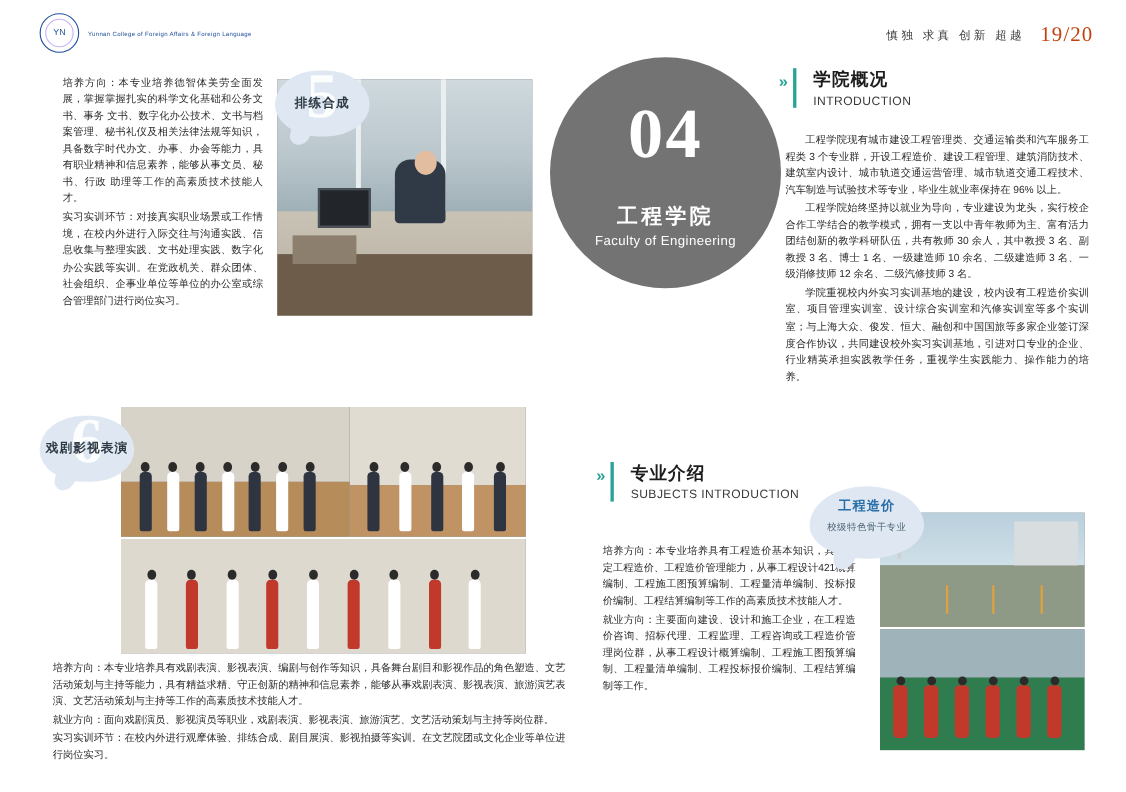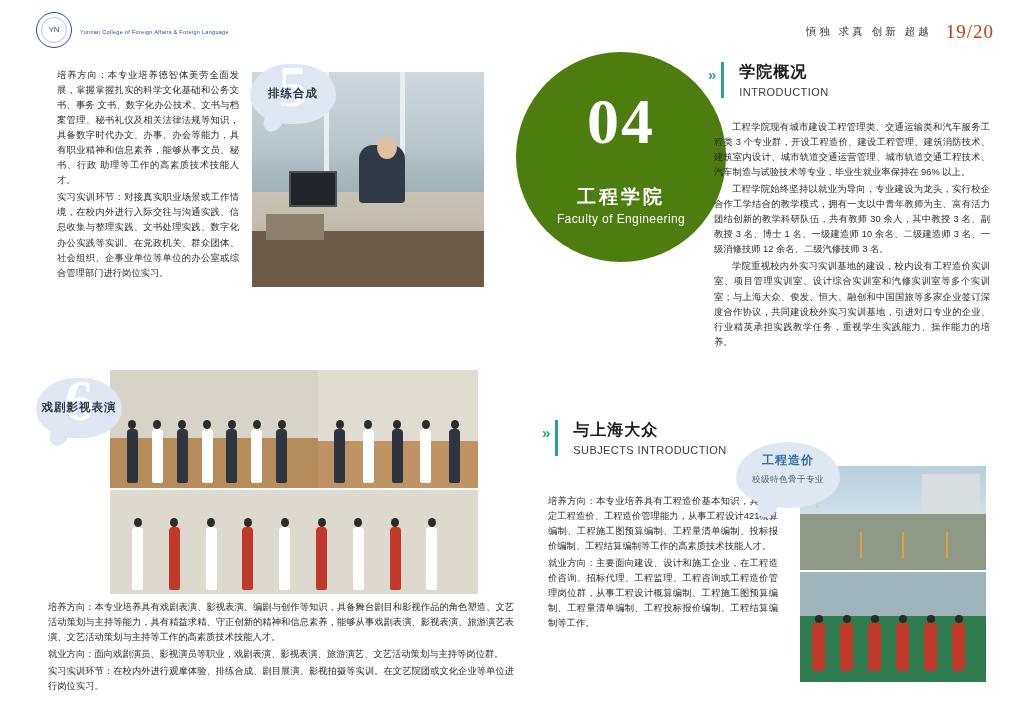--- a/index.html
+++ b/index.html
@@ -155,22 +155,22 @@
   #photo-survey .flagc{position:absolute;left:19px;top:8px;width:16px;height:11px;background:#c0392b;}
   #photo-survey .tri{position:absolute;bottom:12px;width:2px;height:26px;background:#e0a23c;}
   #photo-field{left:800px;top:572px;width:186px;height:110px;}
   #photo-field .sky{background:#9fb3bb;height:40%;}
   #photo-field .ground{background:#2f7d4f;height:60%;}
   .runner{position:absolute;bottom:10%;width:13px;height:44%;background:#c0392b;border-radius:4px;}
   .runner .h{position:absolute;left:50%;top:-8px;margin-left:-4px;width:8px;height:8px;border-radius:50%;background:#2b2b2b;}
 
   
   .big-circle{
-    position:absolute;left:516px;top:52px;width:210px;height:210px;border-radius:50%;
-    background:#4d7c0f;color:#ffffff;
+    position:absolute;left:500px;top:52px;width:210px;height:210px;border-radius:50%;
+    background:#737373;color:#ffffff;
   }
   .big-circle .num{
     position:absolute;left:0;top:38px;width:210px;text-align:center;
     font-family:"Liberation Serif","DejaVu Serif",serif;
     font-size:64px;font-weight:bold;letter-spacing:2px;line-height:1;
   }
   .big-circle .cn{
     position:absolute;left:0;top:132px;width:210px;text-align:center;
     font-size:19px;letter-spacing:3px;font-weight:bold;
   }
@@ -381,21 +381,21 @@
     <div class="bubble"></div>
     <div class="tail"></div>
     <div class="big-num">6</div>
     <div class="rib-label">戏剧影视表演</div>
   </div>
 
   <div class="sec-head" id="head-subjects">
     <span class="chev">»</span>
     <span class="sec-bar"></span>
     <span class="sec-titles">
-      <div class="cn">与上海大众</div>
+      <div class="cn">专业介绍</div>
       <div class="en">SUBJECTS INTRODUCTION</div>
     </span>
   </div>
 
   <div class="txt-subject body-text">
     <p>培养方向：本专业培养具有工程造价基本知识，具备确定工程造价、工程造价管理能力，从事工程设计421概算编制、工程施工图预算编制、工程量清单编制、投标报价编制、工程结算编制等工作的高素质技术技能人才。</p>
     <p>就业方向：主要面向建设、设计和施工企业，在工程造价咨询、招标代理、工程监理、工程咨询或工程造价管理岗位群，从事工程设计概算编制、工程施工图预算编制、工程量清单编制、工程投标报价编制、工程结算编制等工作。</p>
   </div>
 
   <div class="photo" id="photo-survey">

